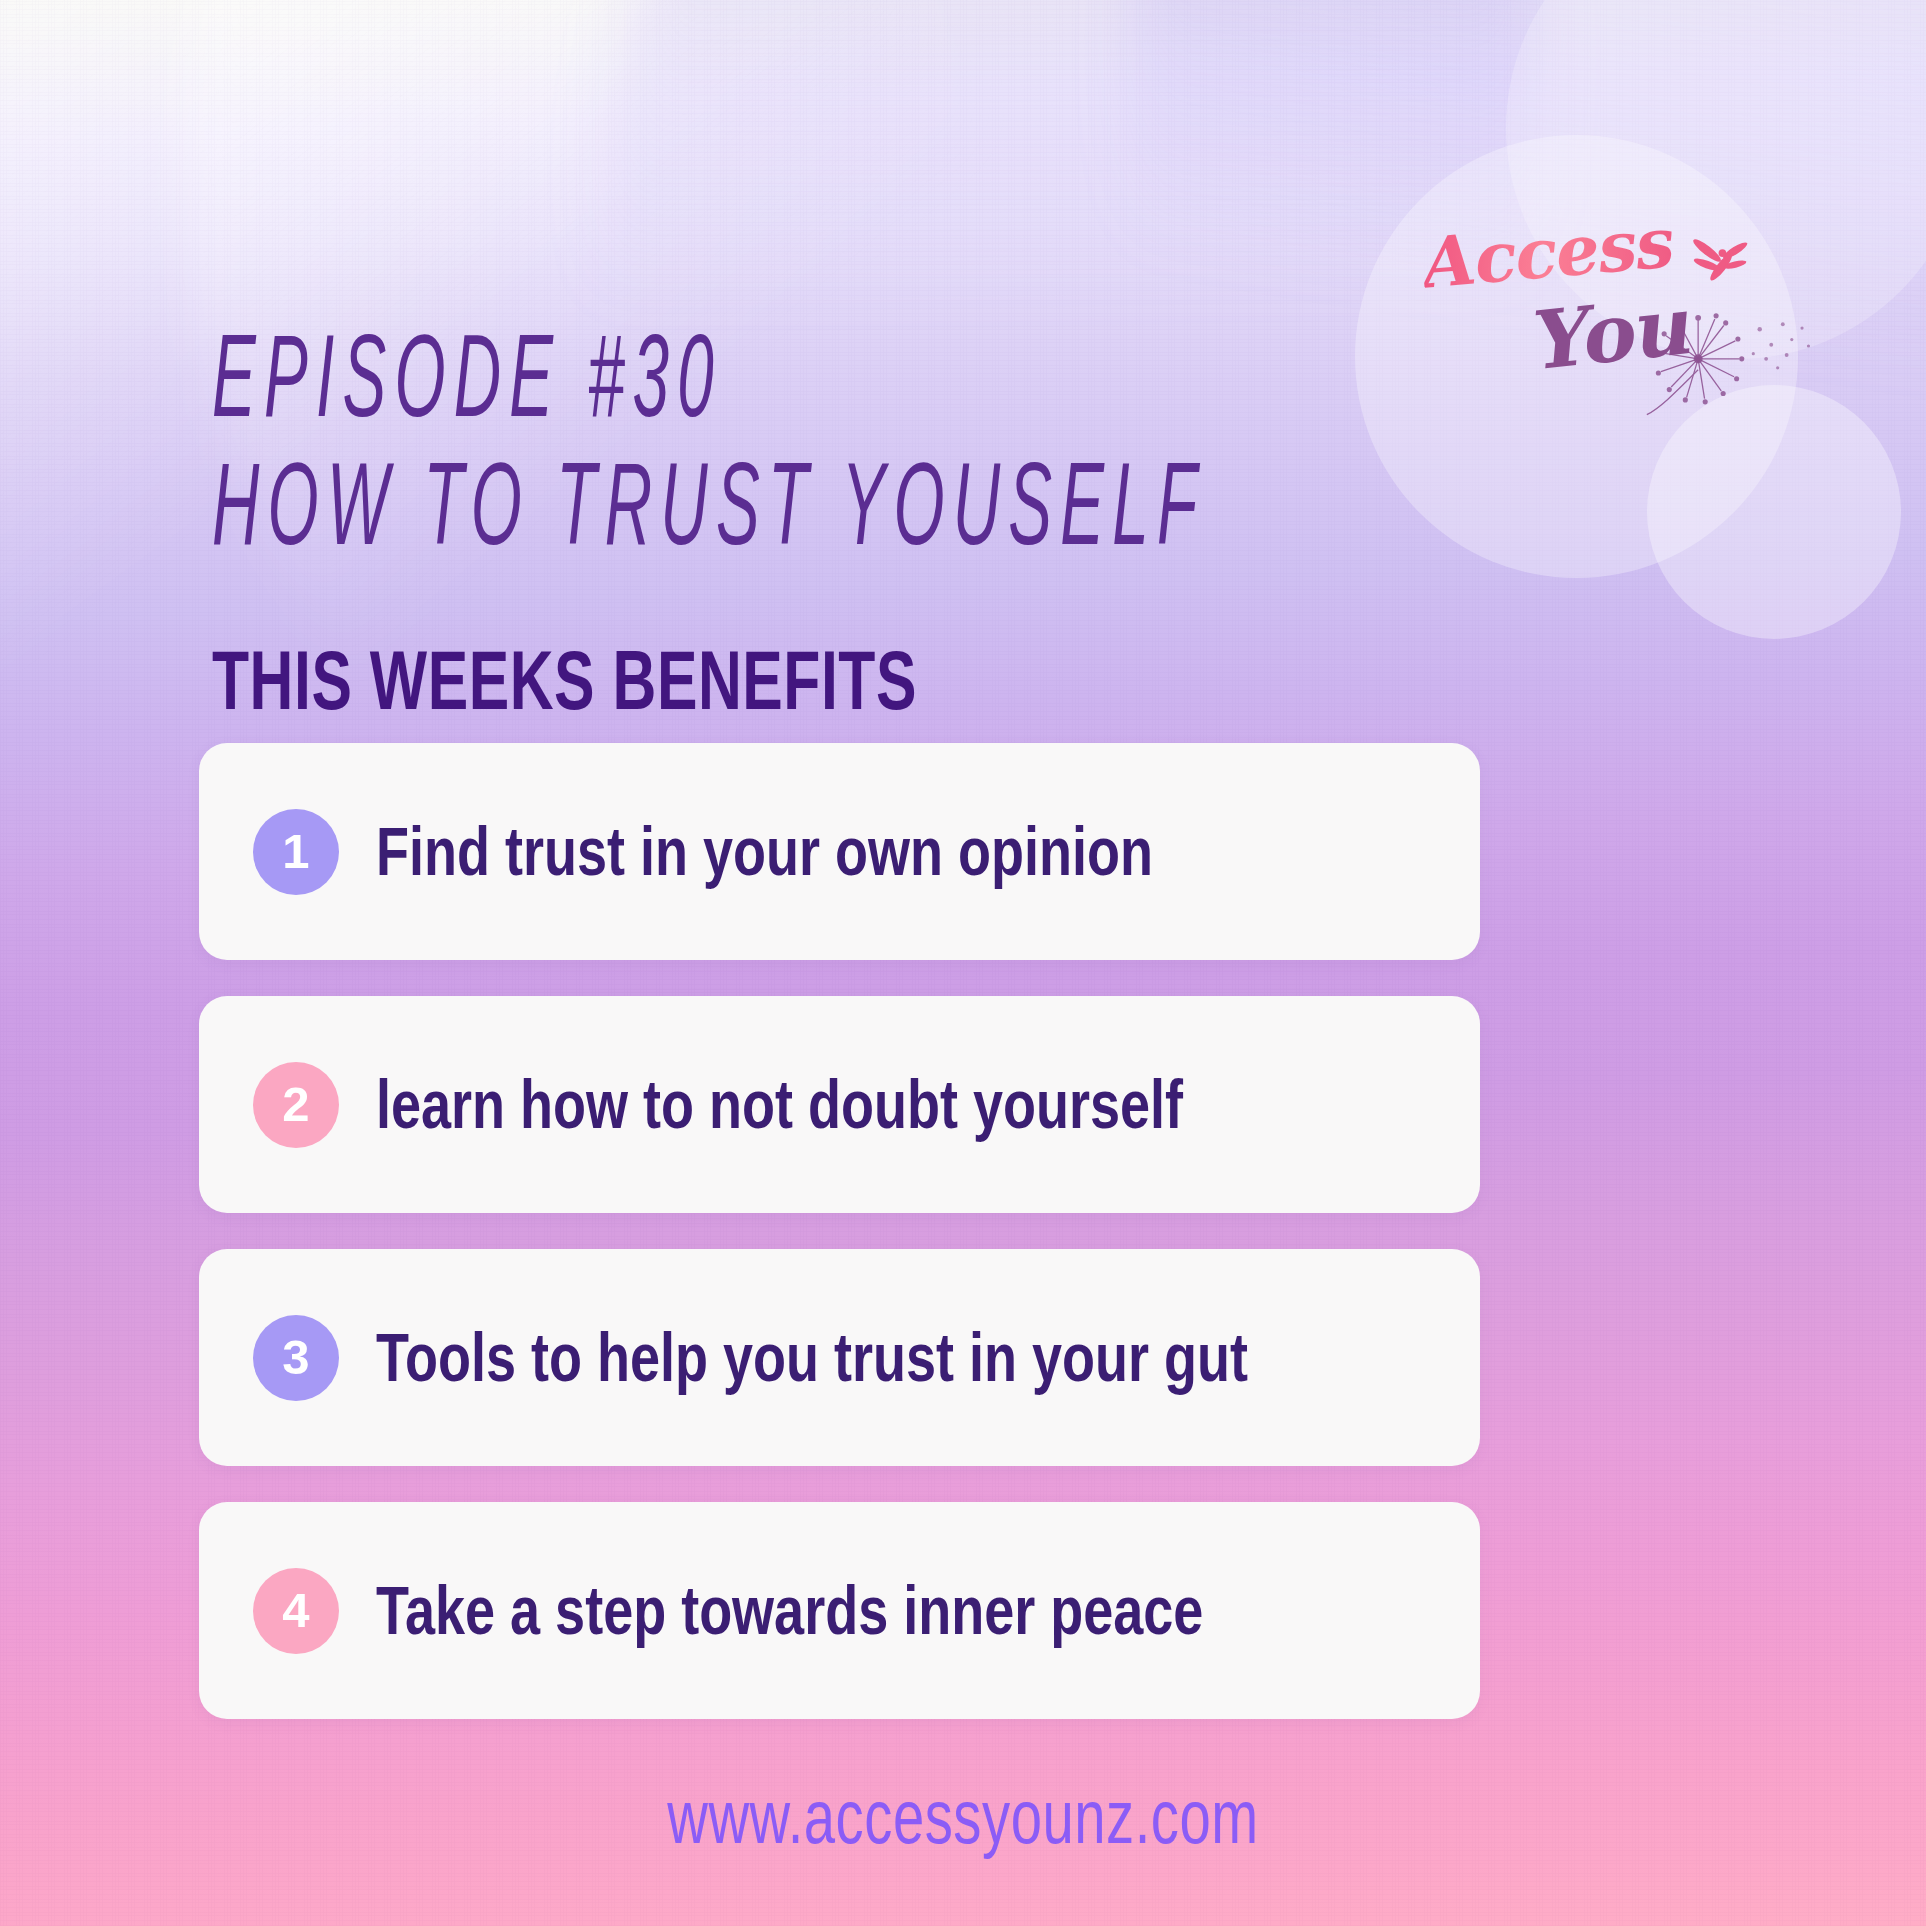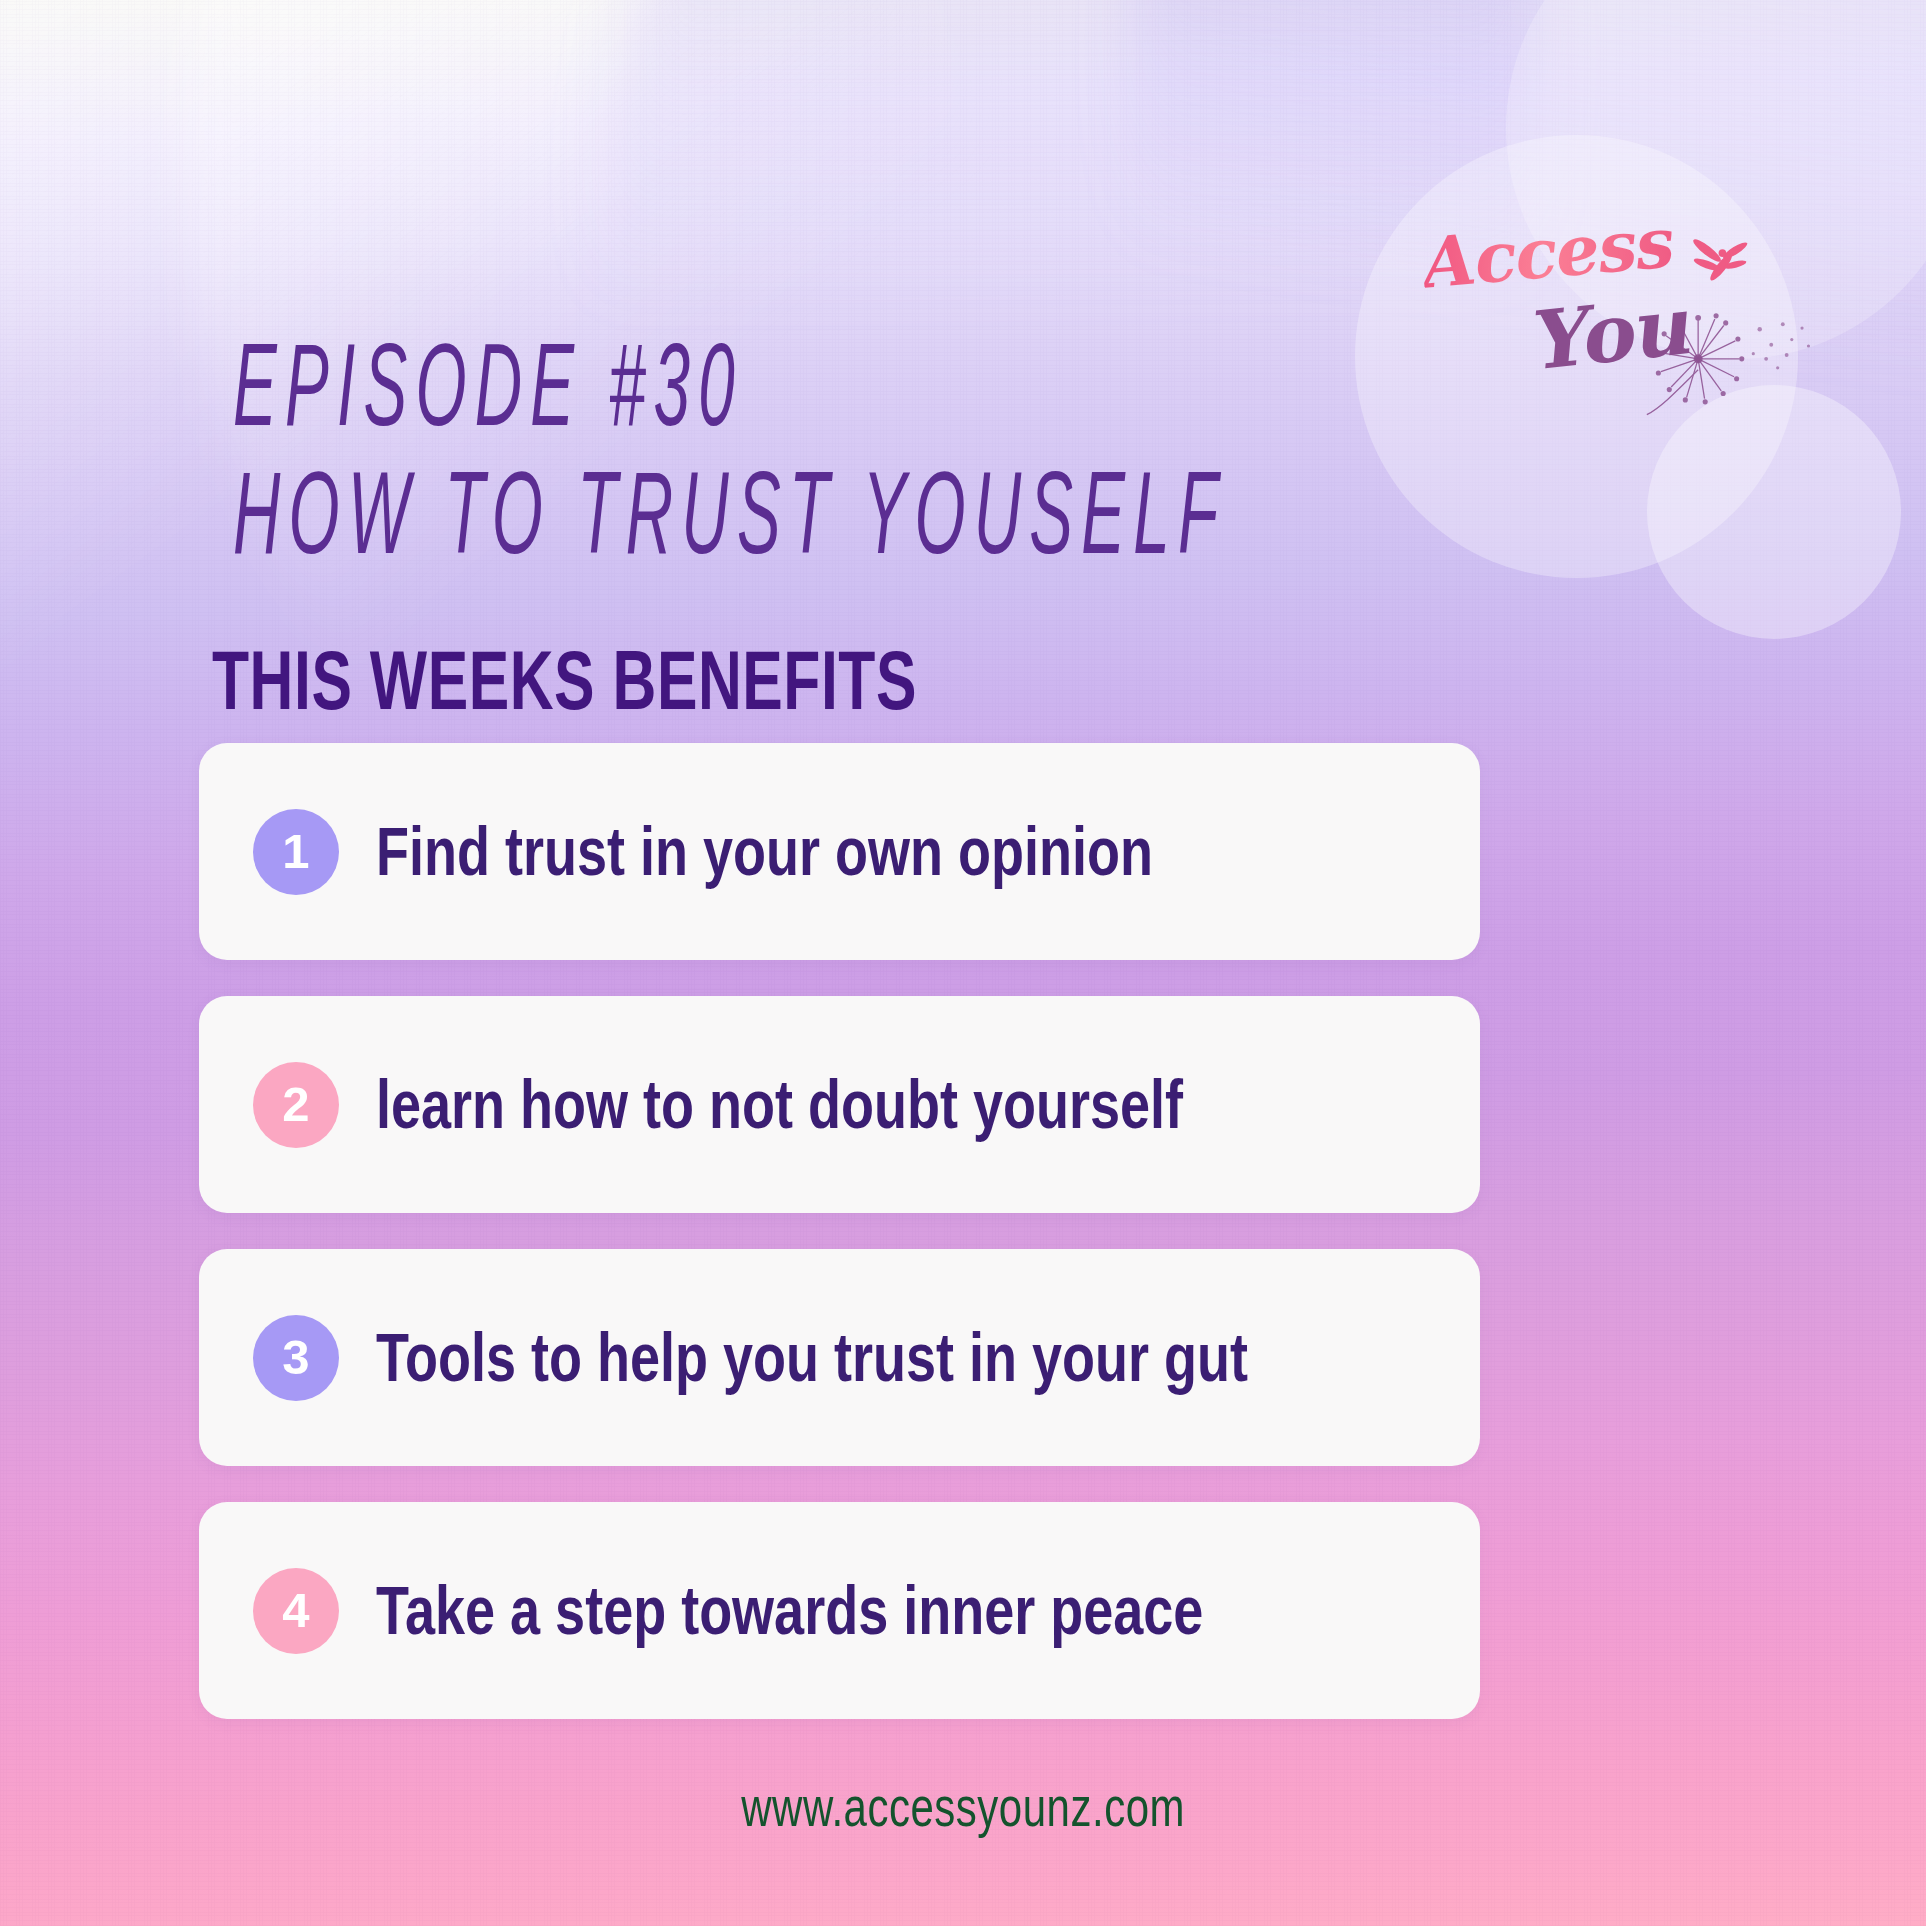--- a/index.html
+++ b/index.html
@@ -155,23 +155,22 @@
     left: 257px;
     top: 19px;
     width: 83px;
     height: 71px;
   }
 
   
   .title-block {
     position: absolute;
     left: 212px;
-    top: 324px;
+    top: 315px;
     width: 1380px;
-    margin-left: 21px;
   }
   .ep-line, .how-line {
     font-family: "Liberation Sans", sans-serif;
     font-style: italic;
     font-weight: 400;
     color: #5b2d92;
     letter-spacing: 10.3px;
     white-space: nowrap;
     line-height: 1.06;
     transform: scaleX(0.80) scaleY(1.42);
@@ -242,23 +241,23 @@
 
   
   .footer-url {
     position: absolute;
     left: 0;
     right: 0;
     top: 1778px;
     text-align: center;
     font-family: "Liberation Sans", sans-serif;
     font-weight: 400;
-    font-size: 50px;
+    font-size: 67px;
     letter-spacing: 0.6px;
-    color: #14532d;
+    color: #8b5cf6;
   }
   .footer-url span {
     display: inline-block;
     transform: scaleX(0.84) scaleY(1.12);
   }
 </style>
 </head>
 <body>
 
 <div id="canvas">

